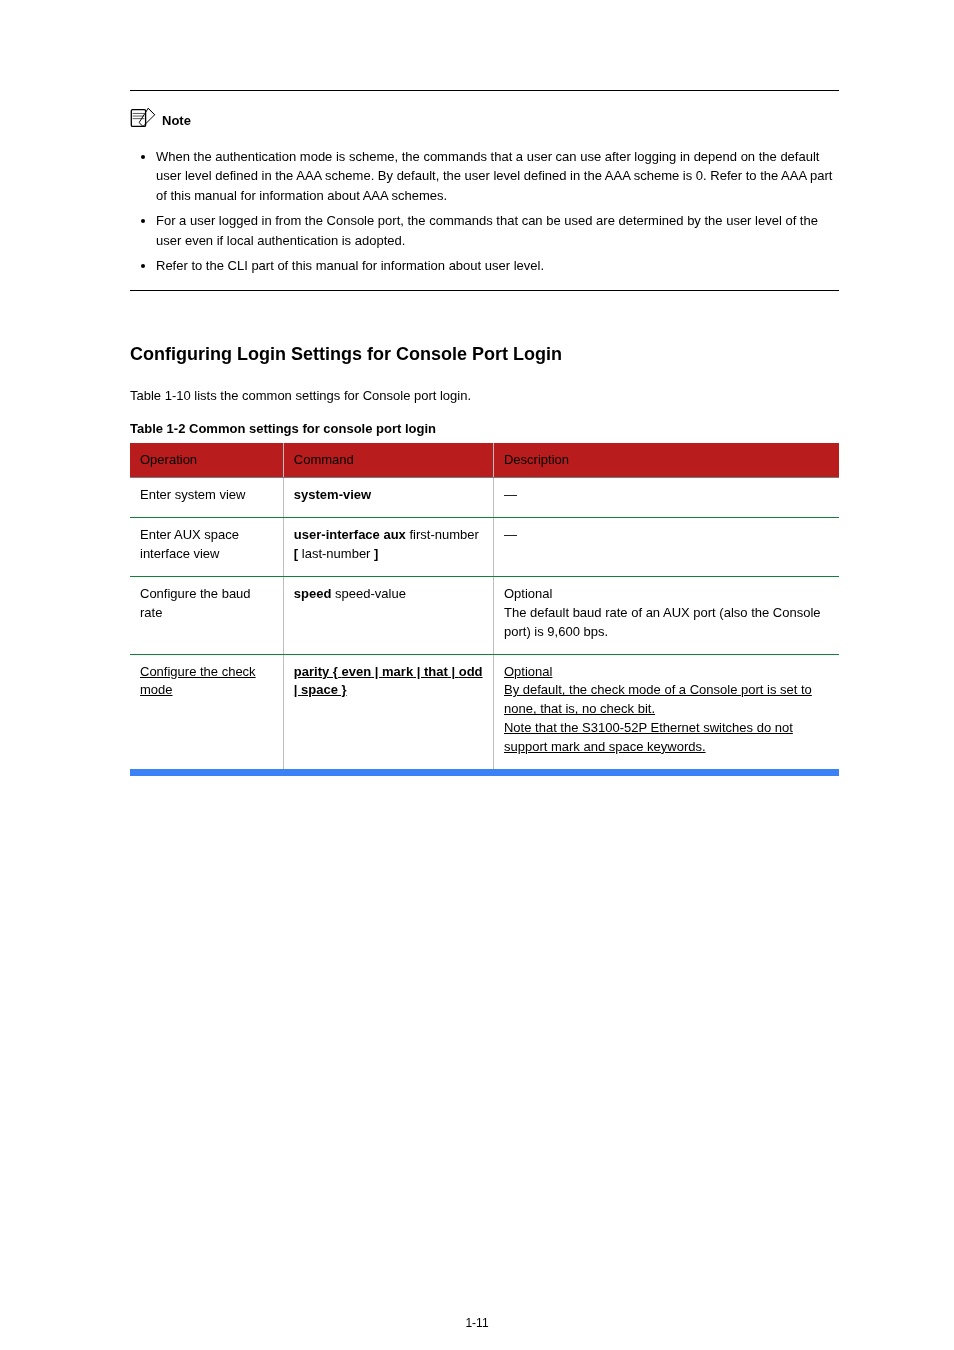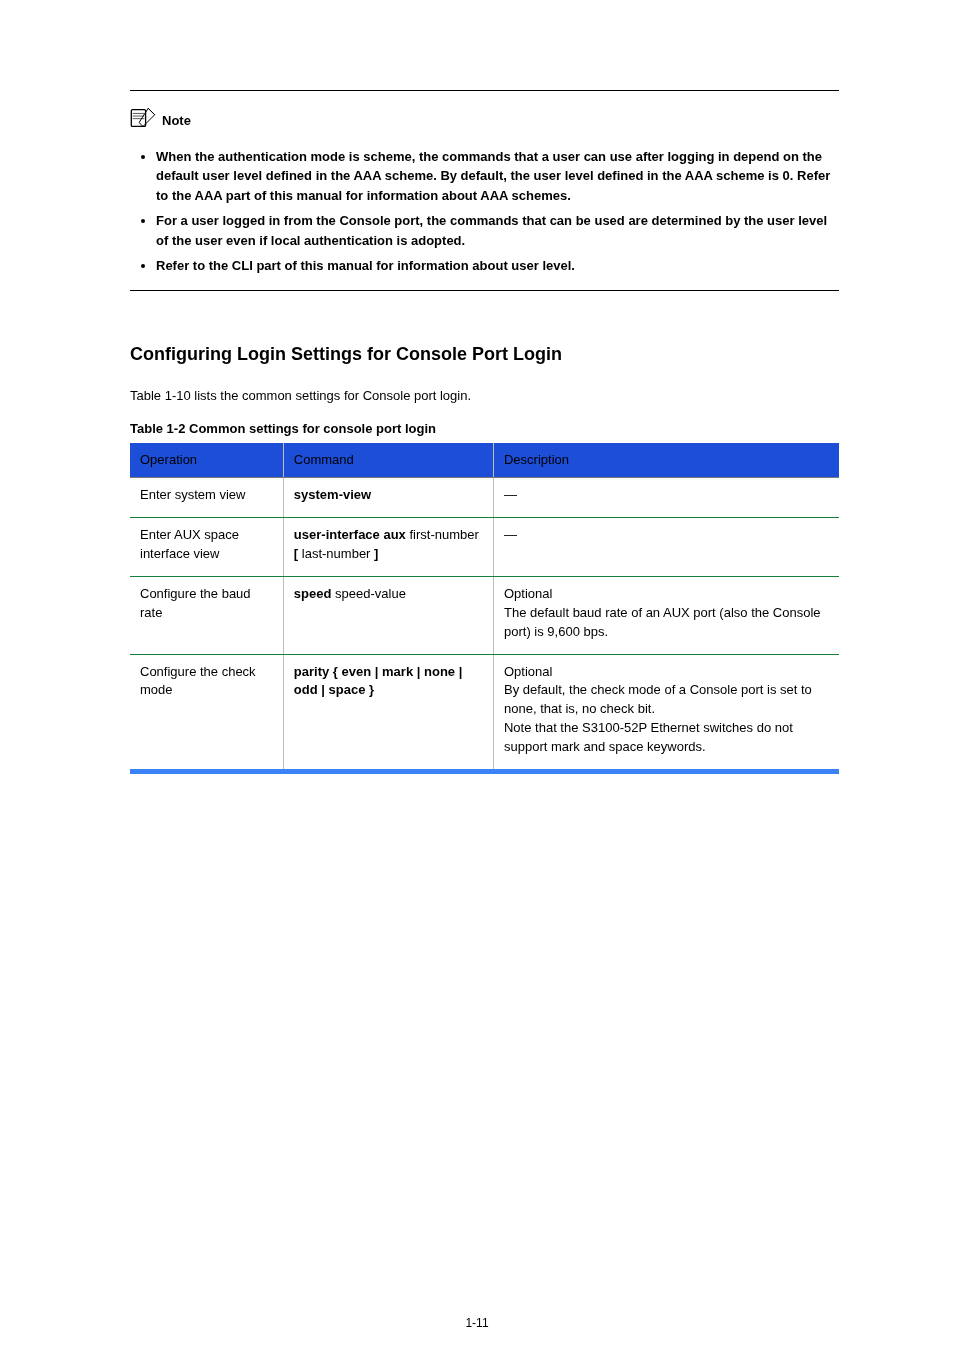--- a/index.html
+++ b/index.html
@@ -33,21 +33,20 @@
   height: 22px;
 }
 .note-label {
   font-weight: bold;
   font-size: 13px;
   margin-left: 6px;
 }
 ul.note-list {
   margin: 12px 0 14px 8px;
   padding: 0 0 0 18px;
-  font-weight: bold;
 }
 ul.note-list li {
   margin-bottom: 6px;
   font-size: 13px;
   line-height: 1.5;
 }
 .rule-under {
   border: 0;
   border-top: 1px solid #000;
   margin: 8px 0 50px 0;
@@ -64,41 +63,42 @@
 p.table-caption {
   font-size: 13px;
   margin: 0 0px 4px 0;
 }
 table.cfg {
   width: 100%;
   border-collapse: collapse;
   font-size: 13px;
 }
 table.cfg thead th {
-  background: #1d4ed8;
+  background: #b91c1c;
   text-align: left;
   font-weight: normal;
   padding: 8px 10px 8px 10px;
   border-bottom: 1px solid #7a7a7a;
 }
 table.cfg thead th:first-child,
 table.cfg tbody td:first-child {
   border-right: 1px solid #bdbdbd;
 }
 table.cfg thead th:nth-child(2),
 table.cfg tbody td:nth-child(2) {
   border-right: 1px solid #bdbdbd;
 }
 table.cfg tbody td {
   vertical-align: top;
   padding: 8px 10px 12px 10px;
   border-bottom: 1px solid #15803d;
 }
 table.cfg tbody tr.last td {
-  border-bottom: 5px solid #3b82f6;
+  border-bottom: 7px solid #3b82f6;
+  text-decoration: underline;
 }
 table.cfg tbody td:nth-child(2) {
   font-weight: bold;
 }
 table.cfg tbody td:nth-child(2) .arg {
   font-weight: normal;
 }
 .page-num {
   position: absolute;
   bottom: 18px;
@@ -164,21 +164,21 @@
           <td style="font-weight: normal; white-space: pre-line;">—</td>
         </tr>
         <tr>
           <td>Configure the baud rate</td>
           <td><span>speed </span><span class="arg">speed-value</span></td>
           <td style="font-weight: normal; white-space: pre-line;">Optional
 The default baud rate of an AUX port (also the Console port) is 9,600 bps.</td>
         </tr>
         <tr class="last">
           <td>Configure the check mode</td>
-          <td><span>parity </span><span>{ </span><span>even</span><span> | </span><span>mark</span><span> | </span><span>none</span><span> | </span><span>odd</span><span> | </span><span>space</span><span> }</span></td>
+          <td><span>parity </span><span>{ </span><span>even</span><span> | </span><span>mark</span><span> | </span><span>that</span><span> | </span><span>odd</span><span> | </span><span>space</span><span> }</span></td>
           <td style="font-weight: normal; white-space: pre-line;">Optional
 By default, the check mode of a Console port is set to none, that is, no check bit.
 Note that the S3100-52P Ethernet switches do not support mark and space keywords.</td>
         </tr>
       </tbody>
   </table>
 
   <div class="page-num">1-11</div>
 
 </div>

